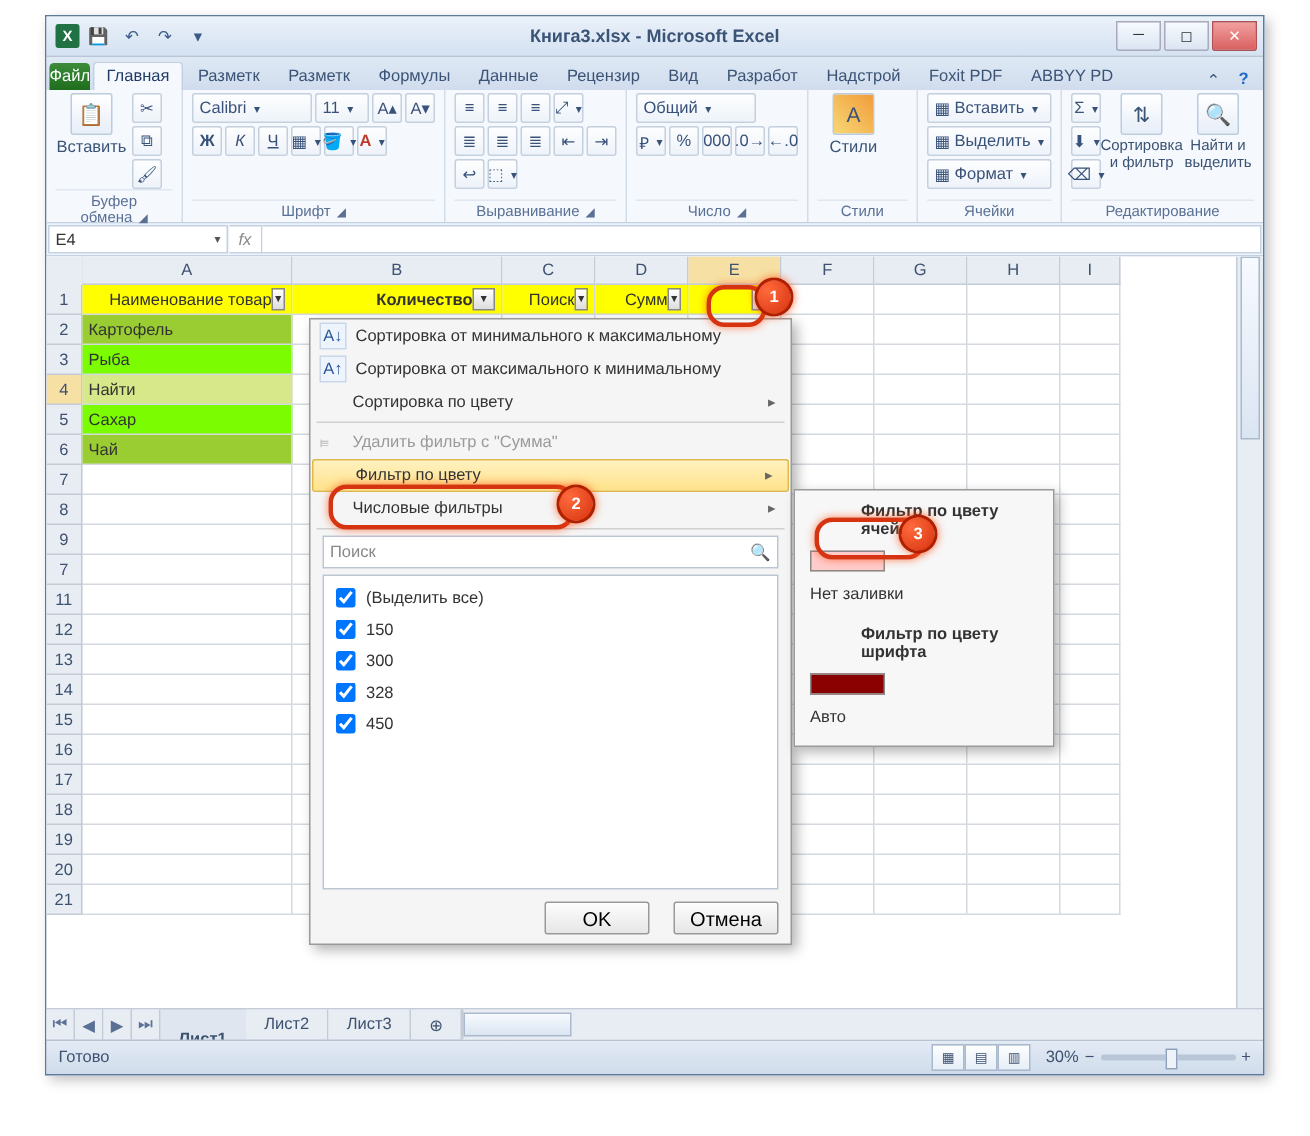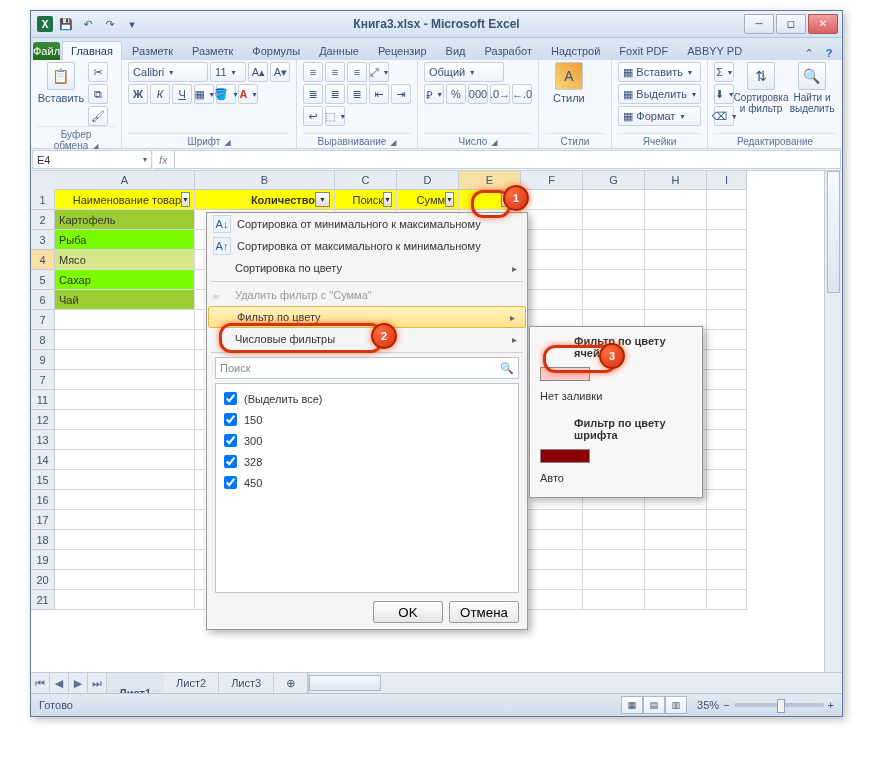--- a/index.html
+++ b/index.html
@@ -70,21 +70,21 @@
   .filter-menu { position:absolute; width:320px; background:#f5f5f5; border:1px solid #9a9a9a; box-shadow:3px 3px 8px rgba(0,0,0,0.3); font-size:11px; z-index:10;}
   .filter-menu .item { display:flex; align-items:center; height:22px; padding:0 10px 0 6px; gap:6px;}
   .filter-menu .item .arrow { margin-left:auto; font-size:10px; color:#666;}
   .filter-menu .item.disabled { color:#9a9a9a;}
   .filter-menu .item.hi { background:linear-gradient(#fff1c0,#ffe28a); border:1px solid #e0b848; height:20px; border-radius:2px; margin:0 1px;}
   .filter-menu .sort-ic { width:16px; height:16px; display:inline-flex; align-items:center; justify-content:center; color:#2b579a; background:#eef4fc; border:1px solid #c9d7e8;}
   .filter-menu hr { border:none; border-top:1px solid #d0d0d0; margin:2px 4px;}
   .filter-menu .search { margin:4px 8px; height:20px; border:1px solid #bcc6d3; background:#fff; display:flex; align-items:center; padding:0 4px; color:#888; justify-content:space-between;}
   .filter-menu .checklist { margin:2px 8px; height:200px; border:1px solid #bcc6d3; background:#fff; padding:4px; overflow:auto;}
   .filter-menu .checklist label { display:flex; align-items:center; gap:4px; padding:1px 0;}
-  .filter-menu .btns { display:flex; justify-content:flex-end; gap:6px; padding:6px 8px;}
+  .filter-menu .btns { display:flex; justify-content:flex-end; gap:16px; padding:6px 8px;}
   .filter-menu .btns button { width:70px; height:22px; border:1px solid #9a9a9a; background:linear-gradient(#fdfdfd,#e6e6e6); border-radius:2px;}
   
   .submenu { position:absolute; width:160px; background:#f7f7f7; border:1px solid #9a9a9a; box-shadow:3px 3px 8px rgba(0,0,0,0.3); font-size:11px; padding:4px 6px 8px 6px; z-index:11;}
   .submenu .stitle { font-weight:bold; color:#333; padding:4px 2px;margin-left:36px;}
   .submenu .sitem { height:22px; display:flex; align-items:center; gap:6px; padding:0 4px;}
   .submenu .swatch { width:48px; height:12px; border:1px solid #888;}
   .submenu .swatch.pink { background:#ffcccc;}
   .submenu .swatch.red { background:#8b0000;}
   
   .callout { position:absolute; width:22px; height:22px; border-radius:50%; background:radial-gradient(circle at 30% 30%, #ff6a3c, #d63310); border:2px solid #b02000; color:#fff; font-weight:bold; display:flex; align-items:center; justify-content:center; font-size:11px; box-shadow:0 0 6px rgba(255,80,20,0.8); z-index:30;}
@@ -372,21 +372,21 @@
           <div class="cell" style="width: 140px;"></div>
           <div class="cell" style="width: 62px;"></div>
           <div class="cell" style="width: 62px;"></div>
           <div class="cell" style="width: 62px;"></div>
           <div class="cell" style="width: 62px;"></div>
           <div class="cell" style="width: 62px;"></div>
           <div class="cell" style="width: 62px;"></div>
           <div class="cell" style="width: 40px;"></div>
         </div>
         <div class="crow r4">
-          <div class="cell" style="width: 140px;">Мясо</div>
+          <div class="cell" style="width: 140px;">Найти</div>
           <div class="cell" style="width: 140px;"></div>
           <div class="cell" style="width: 62px;"></div>
           <div class="cell" style="width: 62px;"></div>
           <div class="cell" style="width: 62px;"></div>
           <div class="cell" style="width: 62px;"></div>
           <div class="cell" style="width: 62px;"></div>
           <div class="cell" style="width: 62px;"></div>
           <div class="cell" style="width: 40px;"></div>
         </div>
         <div class="crow r5">
@@ -690,21 +690,21 @@
 
   <div class="statusbar">
     <span>Готово</span>
     <div class="spacer"></div>
     <div class="view-btns">
       <div>▦</div>
       <div>▤</div>
       <div>▥</div>
     </div>
     <div class="zoom">
-      <span>35%</span>
+      <span>30%</span>
       <span>−</span>
       <div class="track">
           <div class="tthumb"></div>
         </div>
       <span>+</span>
     </div>
   </div>
 
 </div>
 

